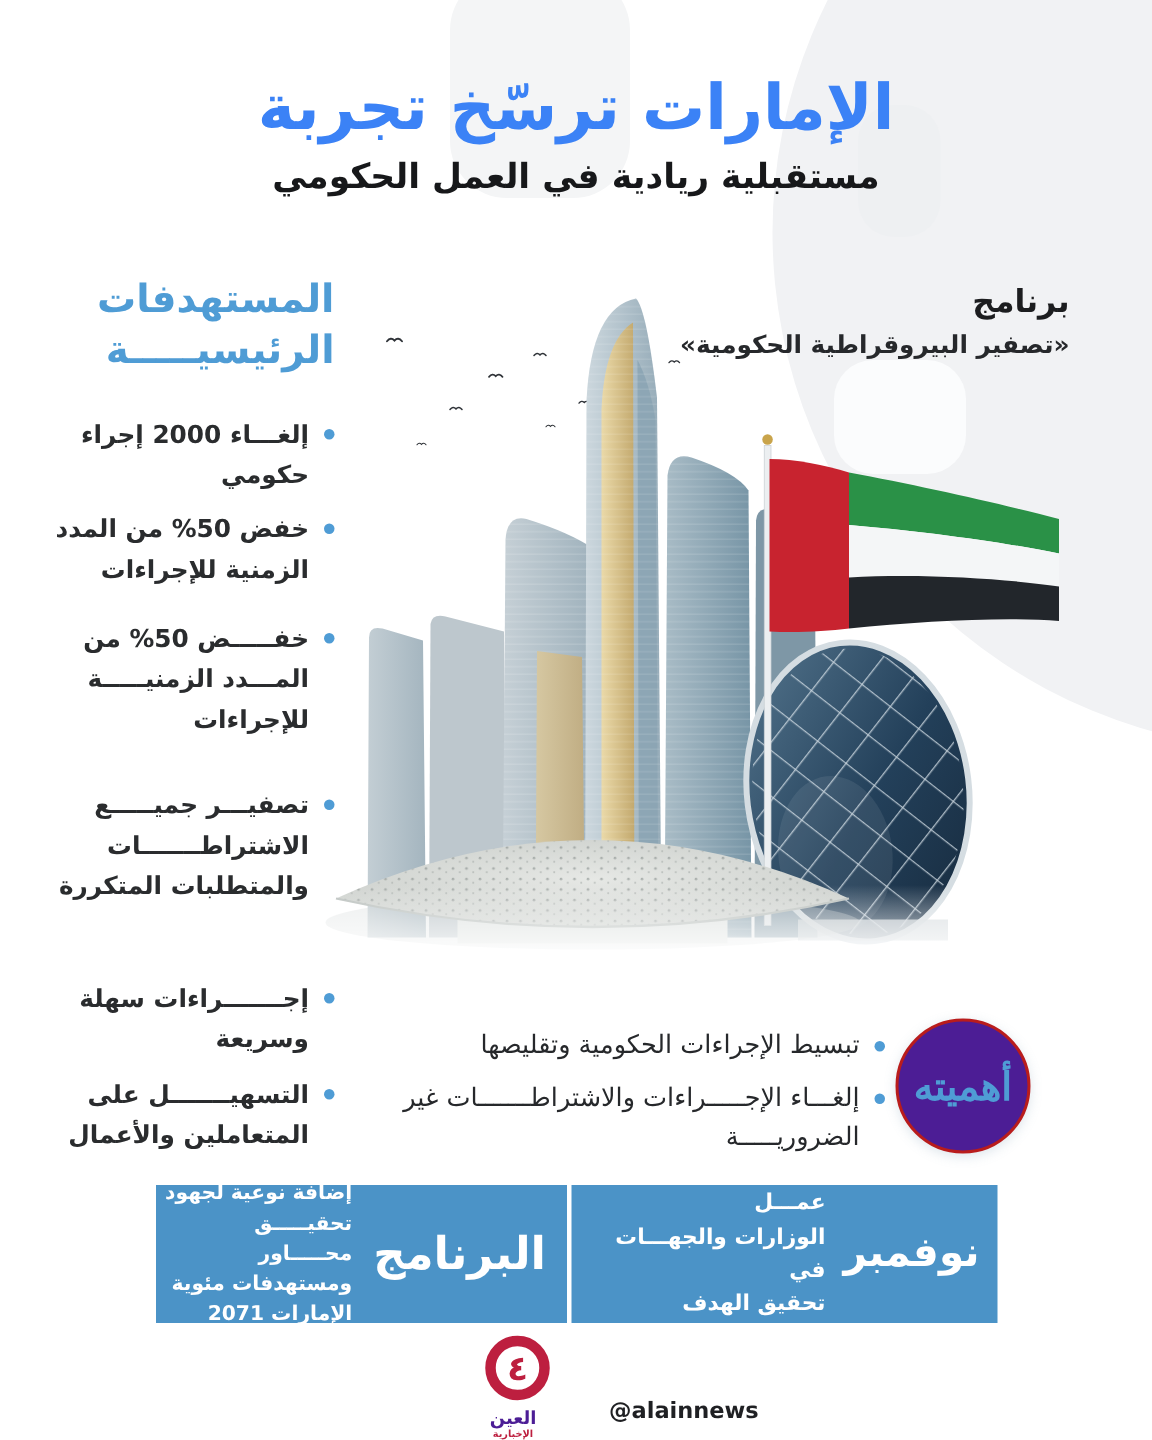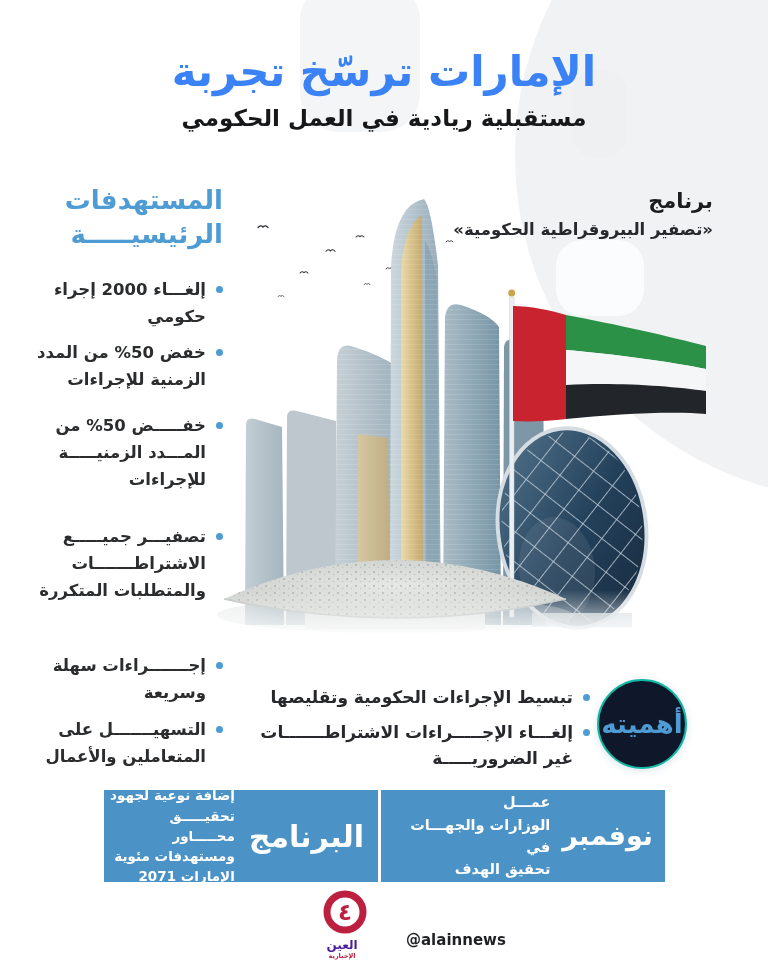--- a/index.html
+++ b/index.html
@@ -35,29 +35,29 @@
     font-size:16.5px;font-weight:bold;color:#2a2c2e;line-height:27px;
   }
   .dot{position:absolute;right:0;top:10px;width:7px;height:7px;border-radius:50%;background:#4f9cd5;}
   .mt1{margin-top:0;} .mt2{margin-top:9px;} .mt3{margin-top:19px;}
   .mt4{margin-top:30px;} .mt5{margin-top:48px;} .mt6{margin-top:10px;}
   
   .montage{left:210px;top:185px;width:540px;height:490px;}
   
   .importance-badge{
     left:597px;top:679px;width:86px;height:86px;border-radius:50%;
-    background:#0f172a;border:2px solid #14b8a6;
+    background:#4c1d95;border:2px solid #b91c1c;
     box-shadow:0 2px 8px rgba(120,150,175,.25);
-    display:flex;align-items:center;justify-content:center;
+    display:flex;align-items:center;justify-content:center;font-family:Liberation Serif, serif;
   }
   .importance-badge span{font-size:26px;font-weight:bold;color:#4f9cd5;}
   .importance-list{right:178px;top:684px;width:330px;direction:rtl;}
   .importance-list .imp-item{
     position:relative;padding-right:17px;text-align:right;
-    font-size:17px;font-weight:bold;color:#26282b;line-height:26px;
+    font-size:17px;font-weight:normal;color:#26282b;line-height:26px;
   }
   .importance-list .imp-item + .imp-item{margin-top:9px;}
   
   .band{left:104px;top:790px;width:561px;height:92px;background:#4b93c7;}
   .band-divider{position:absolute;left:274px;top:0;bottom:0;width:3px;background:#ffffff;}
   .half{position:absolute;top:0;bottom:0;direction:rtl;display:flex;align-items:center;color:#fff;}
   .half-date{right:0;width:282px;padding:0 12px 0 8px;box-sizing:border-box;gap:12px;}
   .half-program{left:0;width:274px;padding:0 14px 0 6px;box-sizing:border-box;gap:14px;}
   .big-date{text-align:center;line-height:1.12;flex:0 0 auto;}
   .big-date .month{font-size:27px;font-weight:bold;}
@@ -213,21 +213,21 @@
     <li class="mt5"><span class="dot"></span><span>إجـــــــراءات سهلة وسريعة</span></li>
     <li class="mt6"><span class="dot"></span><span>التسهيـــــــل على المتعاملين والأعمال</span></li>
   </ul>
 </section>
 
 <div class="abs importance-badge">
   <span>أهميته</span>
 </div>
 <section class="abs importance-list">
   <div class="imp-item"><span class="dot"></span><span>تبسيط الإجراءات الحكومية وتقليصها</span></div>
-  <div class="imp-item"><span class="dot"></span><span>إلغـــاء الإجـــــراءات الاشتراطـــــــات غير الضروريـــــة</span></div>
+  <div class="imp-item"><span class="dot"></span><span>إلغـــاء الإجـــــراءات والاشتراطـــــــات غير الضروريـــــة</span></div>
 </section>
 
 <section class="abs band">
   <div class="band-divider"></div>
   <div class="half half-date">
     <div class="big-date">
       <div class="month">نوفمبر</div>
     </div>
     <div class="band-desc">
       <div>الإعلان عن نتائج عمـــل</div>

